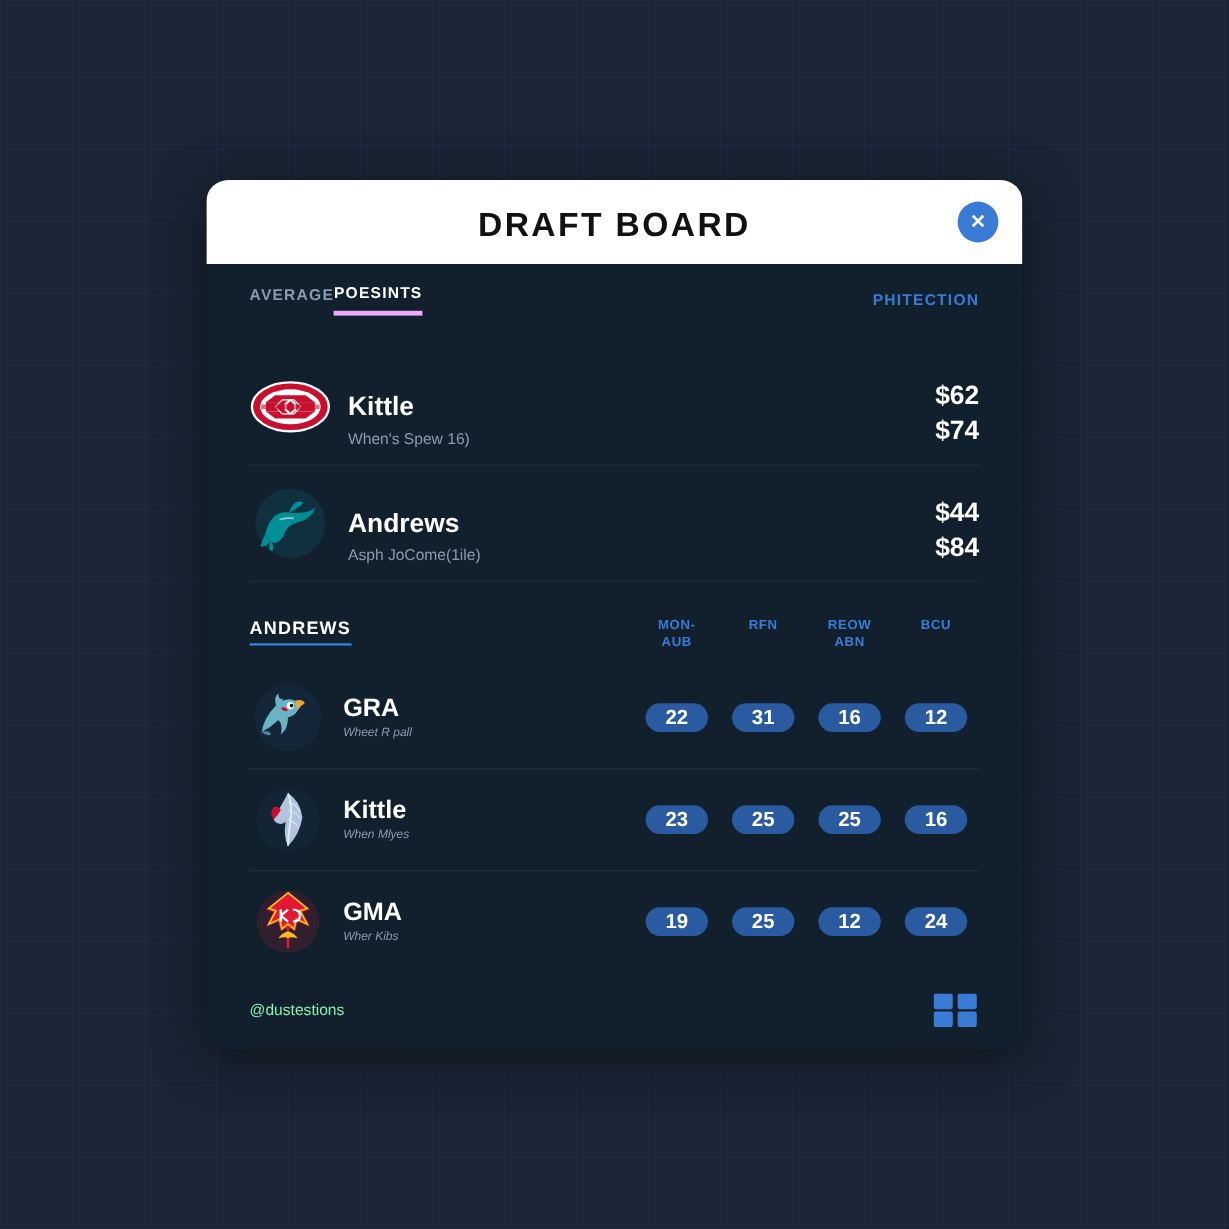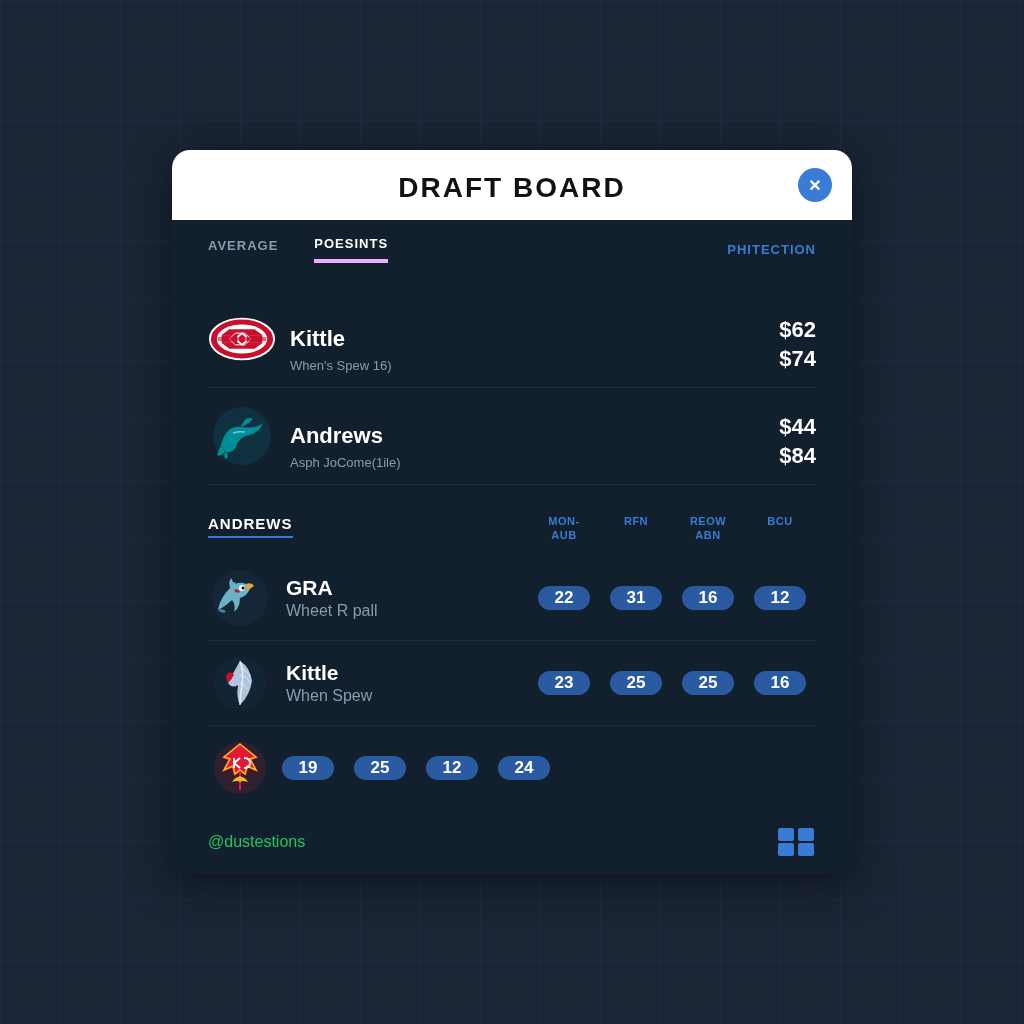--- a/index.html
+++ b/index.html
@@ -67,21 +67,20 @@
       cursor: pointer;
       color: white;
       font-size: 16px;
       font-weight: bold;
     }
 
     .tabs-row {
       display: flex;
       align-items: center;
       padding: 16px 36px 0;
-      gap: 36px;
     }
 
     .tab {
       font-size: 13px;
       font-weight: 700;
       color: #8a9bb0;
       letter-spacing: 1px;
       padding-bottom: 8px;
       cursor: pointer;
     }
@@ -205,23 +204,24 @@
       margin-left: 14px;
     }
 
     .stat-name {
       font-size: 21px;
       font-weight: 800;
       color: #fff;
     }
 
     .stat-sub {
-      font-size: 16px;
+      font-size: 10px;
       color: #8a9bb0;
       margin-top: 2px;
+      font-style: italic;
     }
 
     .stat-values {
       display: flex;
       gap: 0;
     }
 
     .stat-badge {
       width: 52px;
       height: 24px;
@@ -237,22 +237,22 @@
     }
 
     .footer {
       padding: 18px 36px;
       display: flex;
       justify-content: space-between;
       align-items: center;
     }
 
     .footer-handle {
-      font-size: 16px;
-      color: #22c55e;
+      font-size: 13px;
+      color: #86efac;
     }
 
     .footer-logo {
       display: flex;
       gap: 3px;
       align-items: center;
     }
   </style>
 </head>
 <body>
@@ -389,21 +389,21 @@
 
           <path d="M28,15 Q36,18 38,24" stroke="#fff" stroke-width="1" fill="none" opacity="0.5"></path>
           <path d="M28,22 Q36,24 38,30" stroke="#fff" stroke-width="1" fill="none" opacity="0.5"></path>
           <path d="M28,30 Q34,32 36,36" stroke="#fff" stroke-width="1" fill="none" opacity="0.5"></path>
 
           <path d="M16,30 Q12,24 16,20 Q20,18 22,22 Q20,26 16,30 Z" fill="#C8102E"></path>
         </svg>
       </div>
       <div class="stat-info">
         <div class="stat-name">Kittle</div>
-        <div class="stat-sub">When Spew</div>
+        <div class="stat-sub">When Mlyes</div>
       </div>
       <div class="stat-values">
         <div class="stat-badge">23</div>
         <div class="stat-badge">25</div>
         <div class="stat-badge">25</div>
         <div class="stat-badge">16</div>
       </div>
     </div>
 
     <div class="stat-row" style="border-bottom:none">
@@ -418,20 +418,24 @@
 
           <line x1="22" y1="20" x2="22" y2="30" stroke="#fff" stroke-width="2"></line>
           <line x1="22" y1="25" x2="28" y2="20" stroke="#fff" stroke-width="2"></line>
           <line x1="22" y1="25" x2="28" y2="30" stroke="#fff" stroke-width="2"></line>
 
           <path d="M32,20 Q38,20 38,25 Q38,30 32,30" stroke="#fff" stroke-width="2" fill="none"></path>
 
           <line x1="28" y1="34" x2="28" y2="52" stroke="#E31837" stroke-width="2"></line>
           <path d="M28,38 Q34,40 36,44 Q30,42 28,44 Q26,42 20,44 Q22,40 28,38 Z" fill="#FFB81C"></path>
         </svg>
+      </div>
+      <div class="stat-info">
+        <div class="stat-name">GMA</div>
+        <div class="stat-sub">Wher Kibs</div>
       </div>
       <div class="stat-values">
         <div class="stat-badge">19</div>
         <div class="stat-badge">25</div>
         <div class="stat-badge">12</div>
         <div class="stat-badge">24</div>
       </div>
     </div>
   </div>
 

